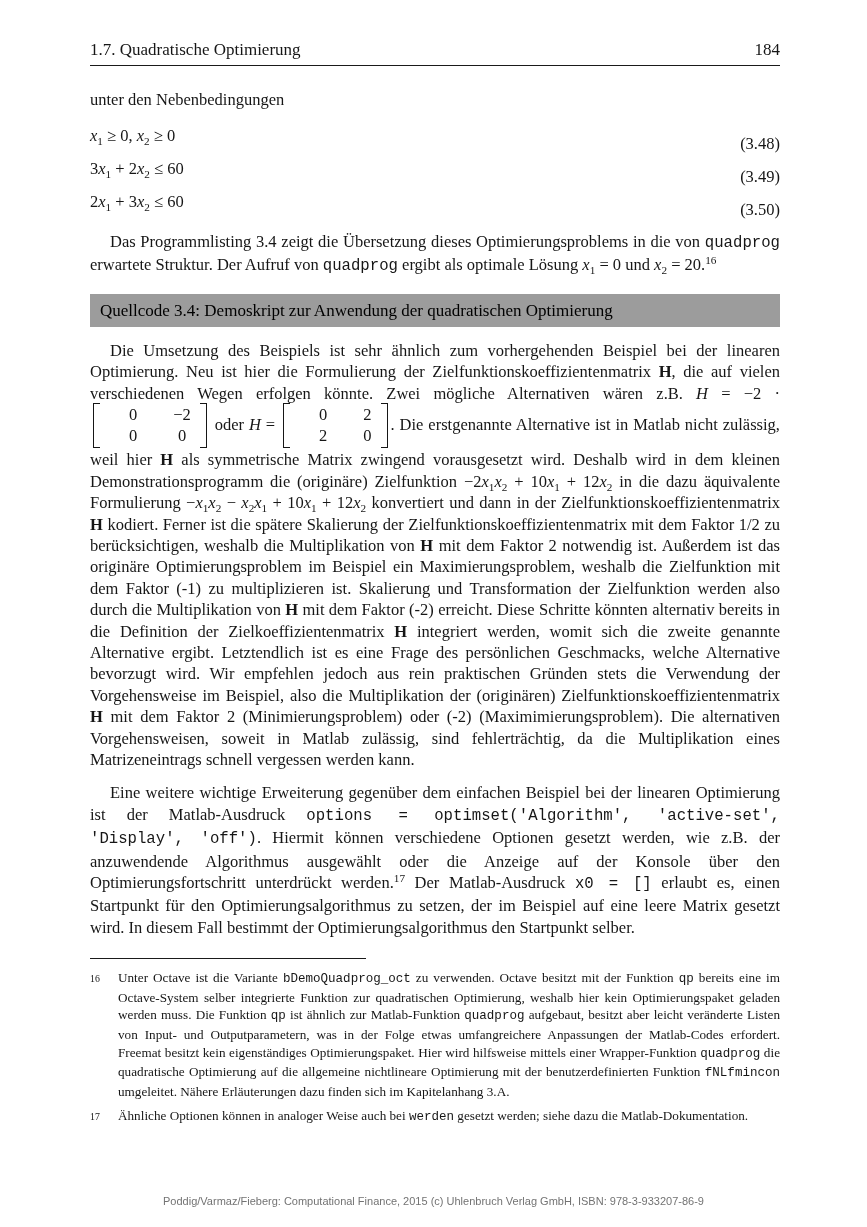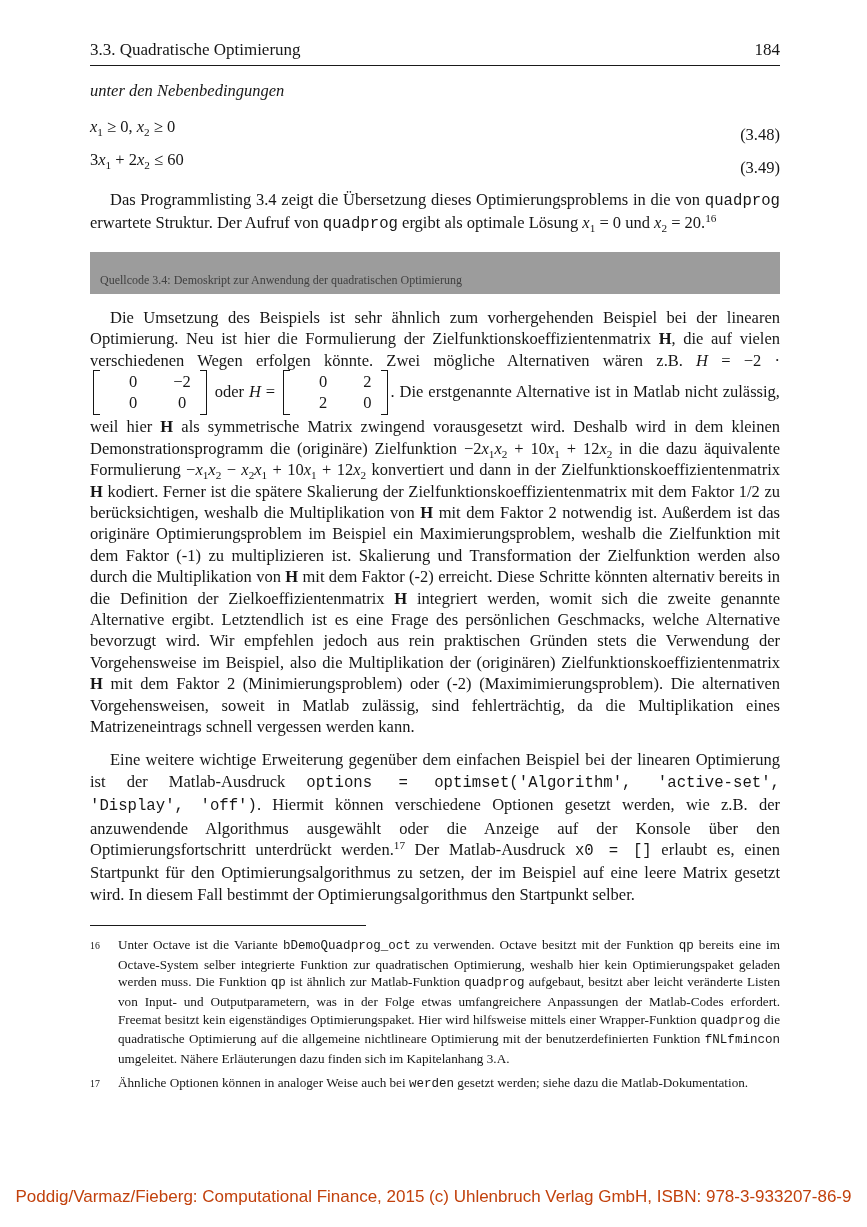--- a/index.html
+++ b/index.html
@@ -1,70 +1,74 @@
 <!DOCTYPE html>
 <html lang="de"><head>
 <meta charset="utf-8">
 <style>
   html,body{margin:0;padding:0;background:#ffffff;}
   .page{position:relative;width:867px;height:1227px;background:#ffffff;color:#161616;
         font-family:"Liberation Serif",serif;overflow:hidden;}
   .content{position:absolute;left:90px;top:40px;width:690px;}
   .running-header{display:flex;justify-content:space-between;font-size:17px;
         padding-bottom:5px;border-bottom:1.2px solid #1a1a1a;}
-  .lead{margin:15px 0 0;font-size:16.5px;font-style:italic;}
+  .lead{margin:24px 0 0;font-size:16.5px;}
   .equations{margin-top:9px;}
   .eq-row{position:relative;text-align:left;font-size:16.5px;height:33px;line-height:33px;}
   .eq-no{position:absolute;right:0;top:8px;}
   .body{margin:13px 0 0;font-size:16.5px;line-height:21.4px;text-align:justify;}
   .body.indent{text-indent:20px;}
   .body.cont{margin-top:12px;}
   .listing{margin-top:16px;}
-  .listing-bar{background:#9c9c9c;color:#404040;font-size:12px;padding:21px 10px 6px;}
+  .listing-bar{background:#9c9c9c;color:#000000;font-size:17px;padding:7px 10px 6px;}
   .listing-code{margin:10px 0 0 12px;font-size:13px;}
   .lno{font-size:9.5px;margin-right:11px;color:#2a2a2a;}
   .tt{font-family:"Liberation Mono",monospace;font-size:0.95em;}
   .mi{font-style:italic;}
   sup{font-size:68%;line-height:0;vertical-align:super;}
   sub{font-size:68%;line-height:0;vertical-align:sub;}
   b{font-weight:bold;}
   .mat{display:inline-flex;align-items:stretch;vertical-align:middle;margin:0 3px;position:relative;top:-1px;}
   .brk{width:6px;}
   .lb{border-left:1.5px solid #161616;border-top:1.5px solid #161616;border-bottom:1.5px solid #161616;}
   .rb{border-right:1.5px solid #161616;border-top:1.5px solid #161616;border-bottom:1.5px solid #161616;}
   .matgrid{display:inline-grid;column-gap:16px;padding:2px 9px;text-align:center;line-height:1.25;}
   .fnrule{margin-top:20px;width:276px;border-top:1.3px solid #1a1a1a;}
   .footnote{display:flex;margin-top:10px;font-size:13.2px;line-height:17.6px;}
   .footnote + .footnote{margin-top:7px;}
   .fnmark{flex:0 0 28px;font-size:9.8px;position:relative;top:1px;}
   .fntext{flex:1;text-align:justify;}
   .page-footer{position:absolute;left:0;bottom:20px;width:100%;text-align:center;
-        font-family:"Liberation Sans",sans-serif;font-size:17px;color:#c2410c;}
+        font-family:"Liberation Sans",sans-serif;font-size:11px;color:#737373;}
 </style>
 </head>
 <body>
 
 <div class="page">
   <div class="content">
 
     <div class="running-header">
-      <span>3.3. Quadratische Optimierung</span>
+      <span>1.7. Quadratische Optimierung</span>
       <span>184</span>
     </div>
 
     <p class="lead">unter den Nebenbedingungen</p>
 
     <div class="equations">
       <div class="eq-row">
         <span class="eq-body"><span class="mi">x</span><sub>1</sub> ≥ 0, <span class="mi">x</span><sub>2</sub> ≥ 0</span>
         <span class="eq-no">(3.48)</span>
       </div>
       <div class="eq-row">
         <span class="eq-body">3<span class="mi">x</span><sub>1</sub> + 2<span class="mi">x</span><sub>2</sub> ≤ 60</span>
         <span class="eq-no">(3.49)</span>
+      </div>
+      <div class="eq-row">
+        <span class="eq-body">2<span class="mi">x</span><sub>1</sub> + 3<span class="mi">x</span><sub>2</sub> ≤ 60</span>
+        <span class="eq-no">(3.50)</span>
       </div>
     </div>
 
     <p class="body indent">Das Programmlisting 3.4 zeigt die Übersetzung dieses Optimierungsproblems in die von <span class="tt">quadprog</span> erwartete Struktur. Der Aufruf von <span class="tt">quadprog</span> ergibt als optimale Lösung <span class="mi">x</span><sub>1</sub> = 0 und <span class="mi">x</span><sub>2</sub> = 20.<sup>16</sup></p>
 
     <div class="listing">
       <div class="listing-bar">Quellcode 3.4: Demoskript zur Anwendung der quadratischen Optimierung</div>
     </div>
 
     <p class="body indent">Die Umsetzung des Beispiels ist sehr ähnlich zum vorhergehenden Beispiel bei der linearen Optimierung. Neu ist hier die Formulierung der Zielfunktionskoeffizientenmatrix <b>H</b>, die auf vielen verschiedenen Wegen erfolgen könnte. Zwei mögliche Alternativen wären z.B. <span class="mi">H</span> = −2 · <span class="mat">

